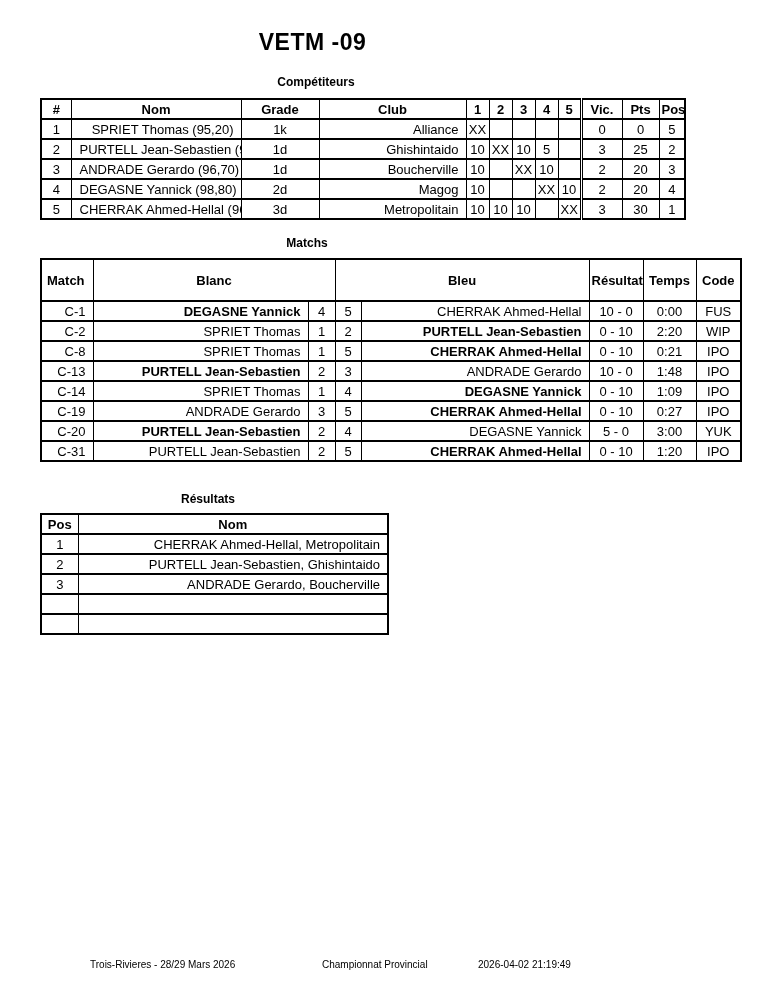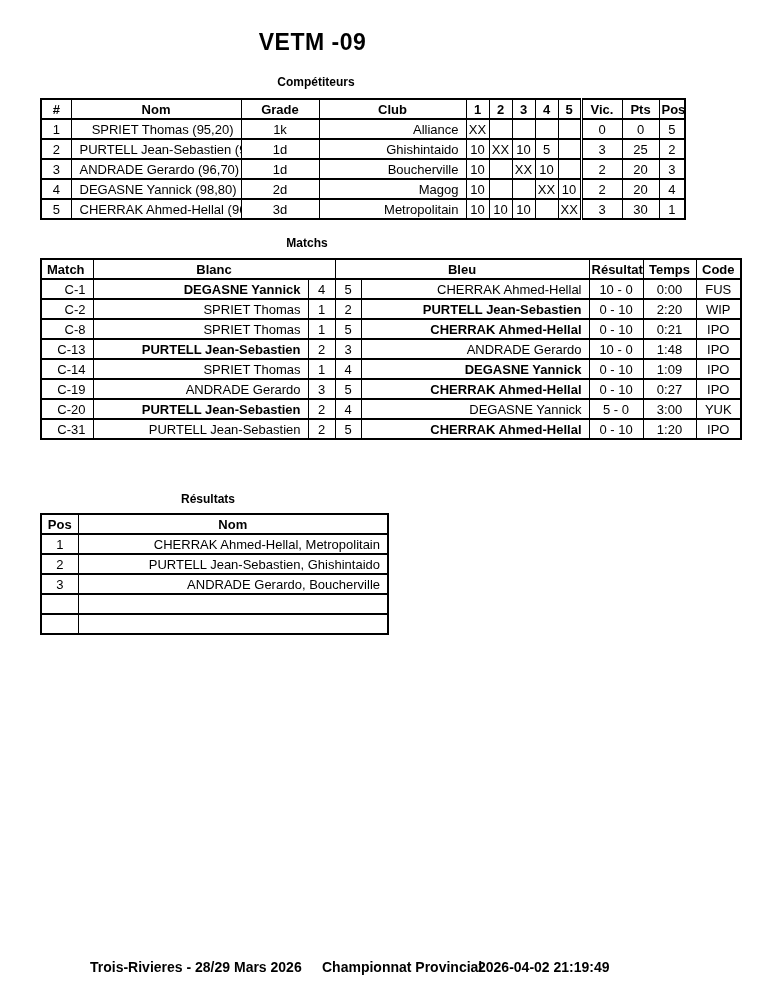--- a/index.html
+++ b/index.html
@@ -19,29 +19,29 @@
   table { position:absolute; border-collapse:collapse; table-layout:fixed; background:#fff; }
   th, td {
     border:1px solid #000; border-top-width:2px; border-bottom-width:2px;
     font-size:13px; height:18px; padding:0 5px; white-space:nowrap;
     overflow:hidden; vertical-align:middle;
   }
   table { border:2px solid #000; }
   th { font-weight:bold; text-align:center; padding:0 2px; }
   td.c { text-align:center; padding:0 2px; }
   td.l { text-align:right; padding:0 7px 0 8px; }
-  th.l { text-align:left; padding:0 5px; }
+  th.l { text-align:left; padding:11px 5px; }
   .sep { border-left:3px double #000; }
   .win { font-weight:bold; }
 
   #competitors-table { left:40px; top:98px;  width:644px; }
   #matches-table     { left:40px; top:258px; width:700px; }
   #results-table     { left:40px; top:513px; width:347px; }
 
-  .footer { position:absolute; top:959px; left:0; width:765px; height:16px; font-size:14px; font-weight:bold; }
+  .footer { position:absolute; top:959px; left:0; width:765px; height:16px; font-size:10px; font-weight:normal; }
   .footer span { position:absolute; white-space:nowrap; }
   #footer-location  { left:90px; }
   #footer-event     { left:322px; }
   #footer-timestamp { left:478px; }
 </style>
 </head>
 <body>
 
 <div class="page">
 

